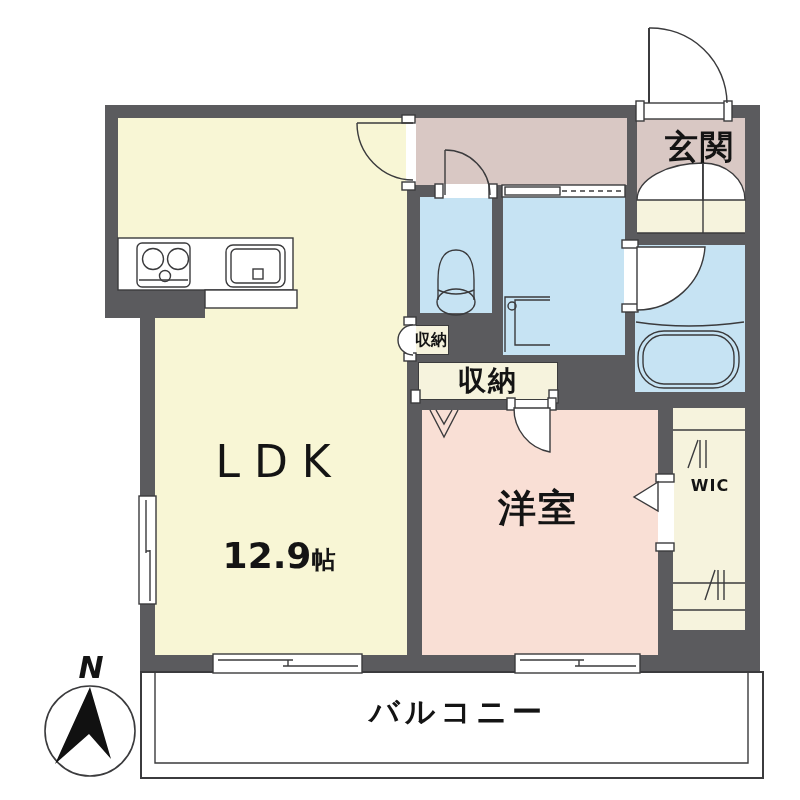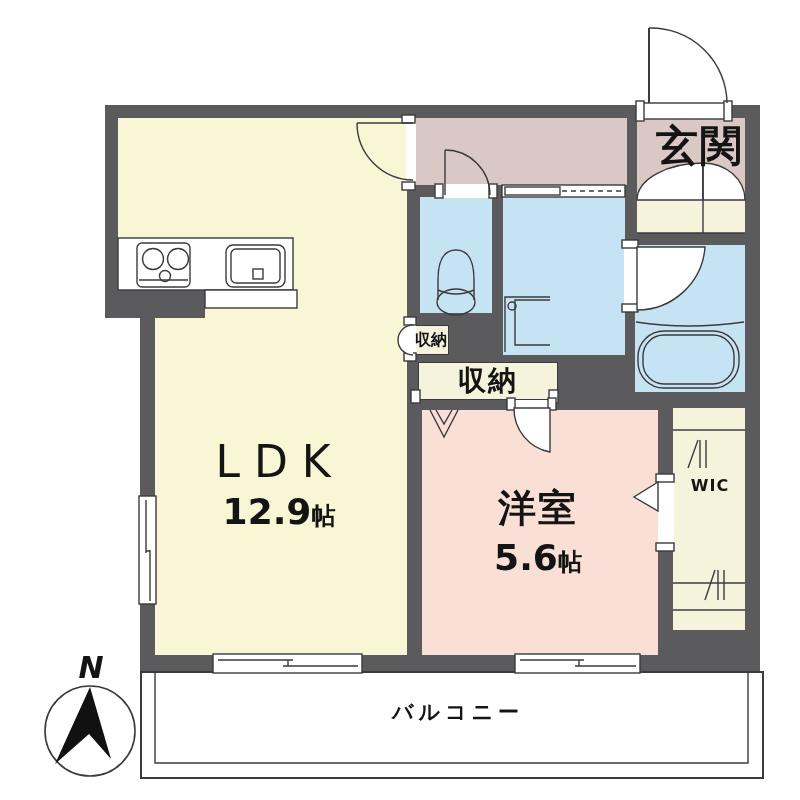--- a/index.html
+++ b/index.html
@@ -8,28 +8,28 @@
   .r{position:absolute;}
   .wall{background:#5b5b5e;}
   .ldk{background:#f8f6d5;}
   .mauve{background:#d9c8c4;}
   .blue{background:#c6e3f3;}
   .pink{background:#f9dfd5;}
   .cream{background:#f6f3dd;}
   .lbl{position:absolute;transform:translate(-50%,-50%);color:#141414;
        white-space:nowrap;text-align:center;line-height:1;}
   .lbl-ldk{font-size:44px;font-weight:400;letter-spacing:14px;}
-  .lbl-size{font-size:36px;font-weight:600;}
+  .lbl-size{font-size:36px;font-weight:600;margin-top:44px;}
   .lbl-size .unit{font-size:24px;font-weight:600;}
   .lbl-room{font-size:38px;font-weight:600;letter-spacing:2px;}
-  .lbl-genkan{font-size:42px;font-weight:600;letter-spacing:2px;}
+  .lbl-genkan{font-size:33px;font-weight:600;letter-spacing:2px;}
   .lbl-shuno-s{font-size:16px;font-weight:600;}
   .lbl-shuno-l{font-size:28px;font-weight:600;letter-spacing:2px;}
   .lbl-wic{font-size:16px;font-weight:700;letter-spacing:1px;}
-  .lbl-balcony{font-size:21px;font-weight:600;letter-spacing:5px;}
+  .lbl-balcony{font-size:30px;font-weight:600;letter-spacing:5px;}
   .lbl-n{font-size:30px;font-weight:700;font-style:italic;}
   svg.overlay{position:absolute;left:0;top:0;}
 </style>
 </head>
 <body>
 
 <div class="plan">
 
   <div class="r wall" style="left:105px;top:105px;width:655px;height:213px;"></div>
   <div class="r wall" style="left:140px;top:318px;width:620px;height:354px;"></div>
@@ -188,23 +188,20 @@
       <polygon points="90,687 111,759 89,734 55,764" fill="#111111" stroke="none"></polygon>
     </g>
   </svg>
 
   <div class="lbl lbl-ldk" style="left:280px;top:462px;">LDK</div>
   <div class="lbl lbl-size" style="left:279px;top:512px;">
     <span>12.9</span><span class="unit">帖</span>
   </div>
 
   <div class="lbl lbl-room" style="left:538px;top:508px;">洋室</div>
-  <div class="lbl lbl-size" style="left:538px;top:558px;">
-    <span>5.6</span><span class="unit">帖</span>
-  </div>
 
   <div class="lbl lbl-genkan" style="left:700px;top:146px;">玄関</div>
 
   <div class="lbl lbl-shuno-s" style="left:431px;top:340px;">収納</div>
 
   <div class="lbl lbl-shuno-l" style="left:488px;top:381px;">収納</div>
 
   <div class="lbl lbl-wic" style="left:710px;top:486px;">WIC</div>
 
   <div class="lbl lbl-balcony" style="left:458px;top:712px;">バルコニー</div>

